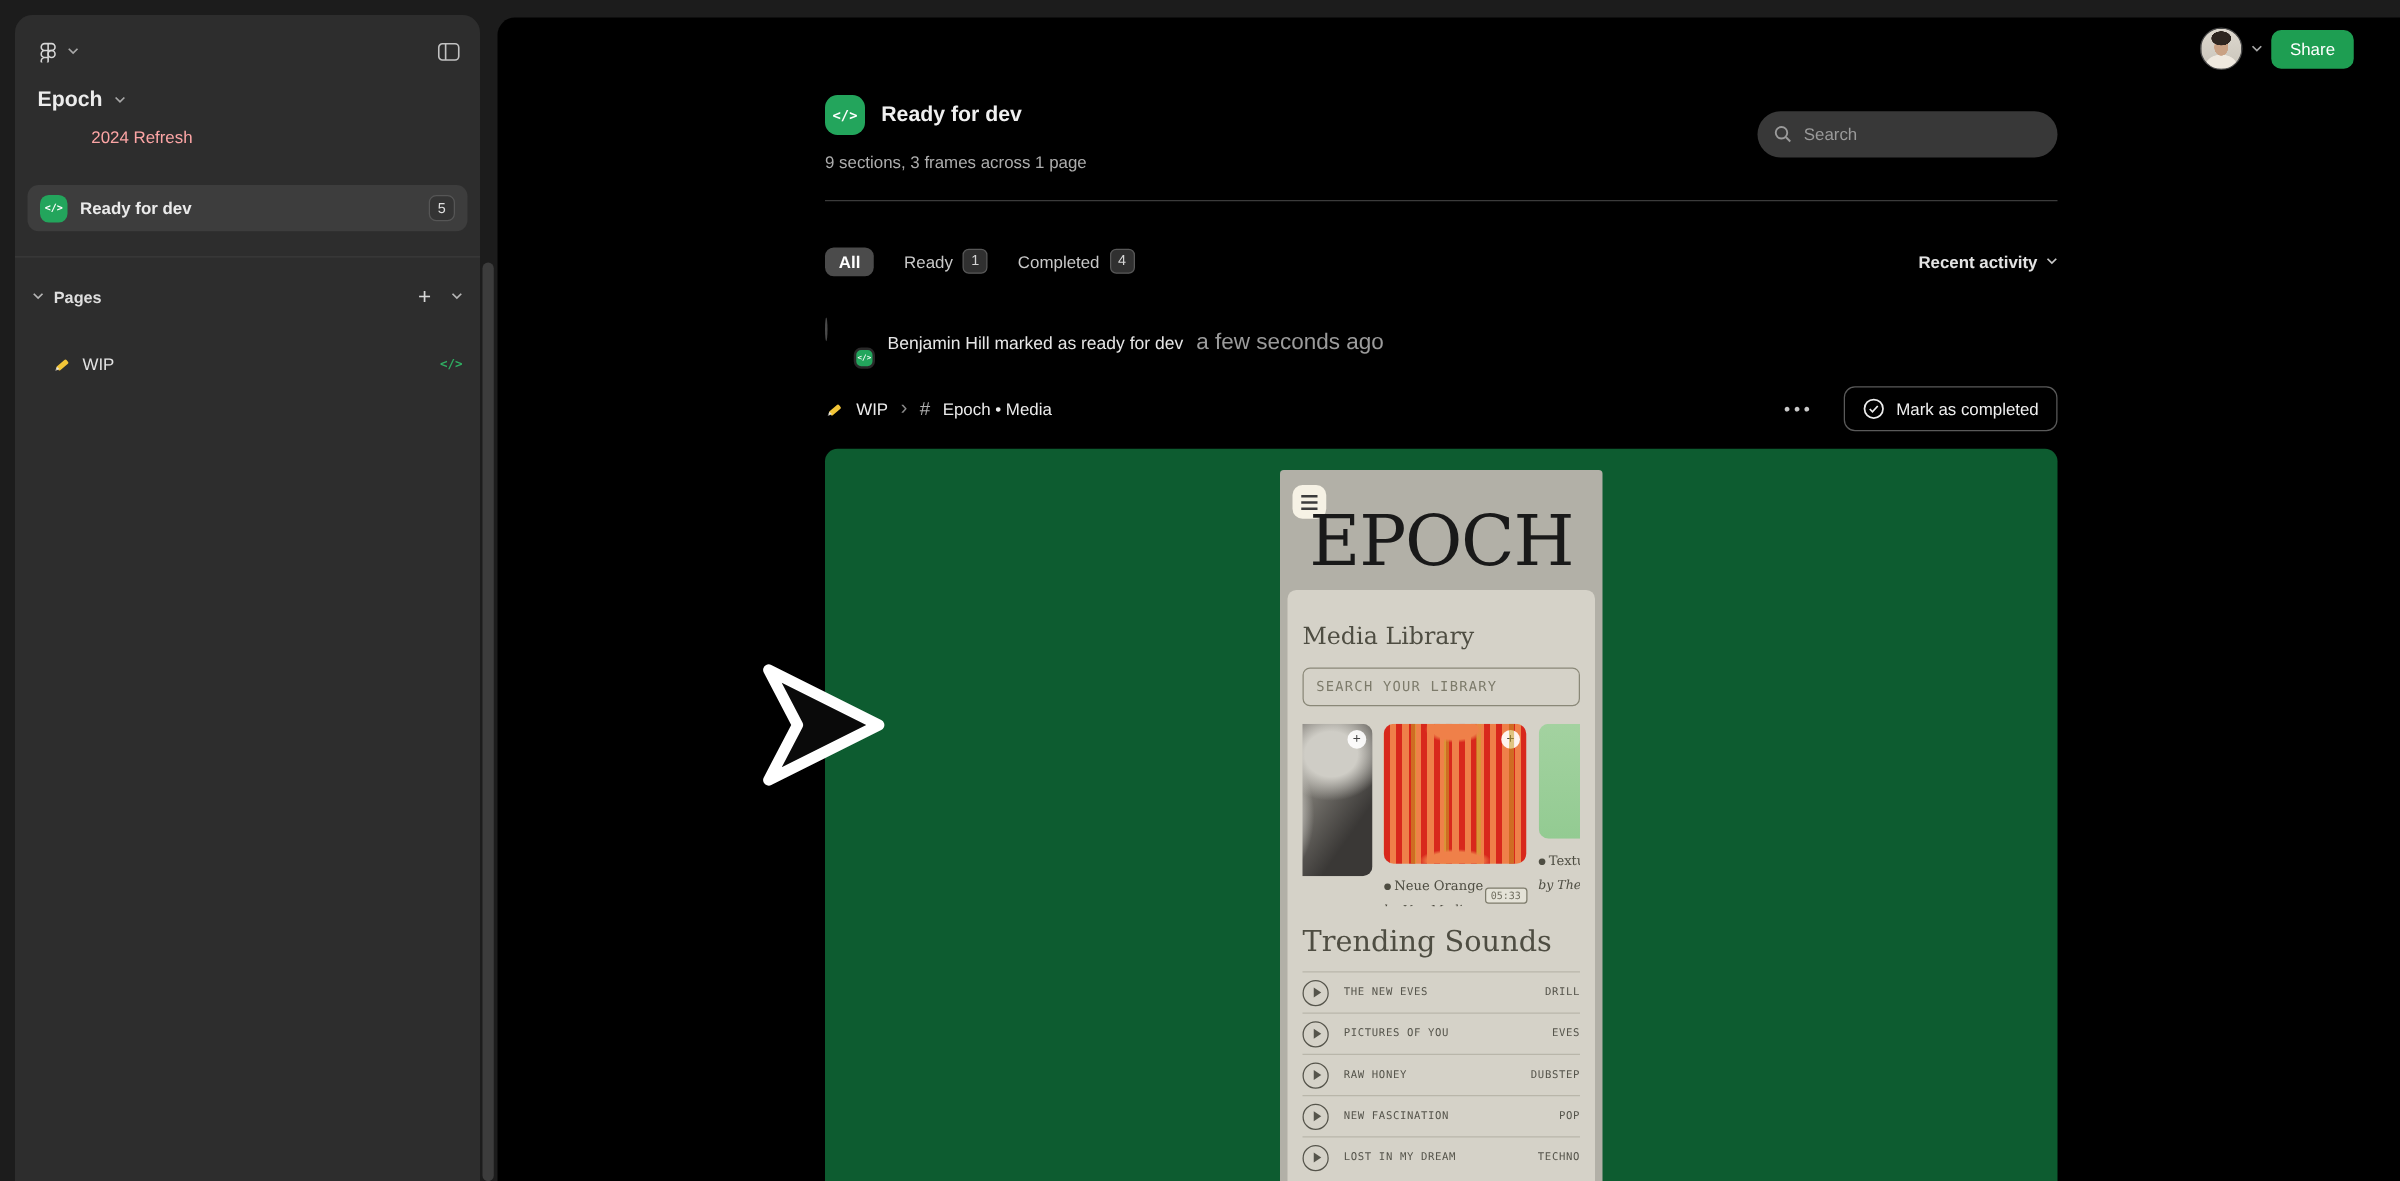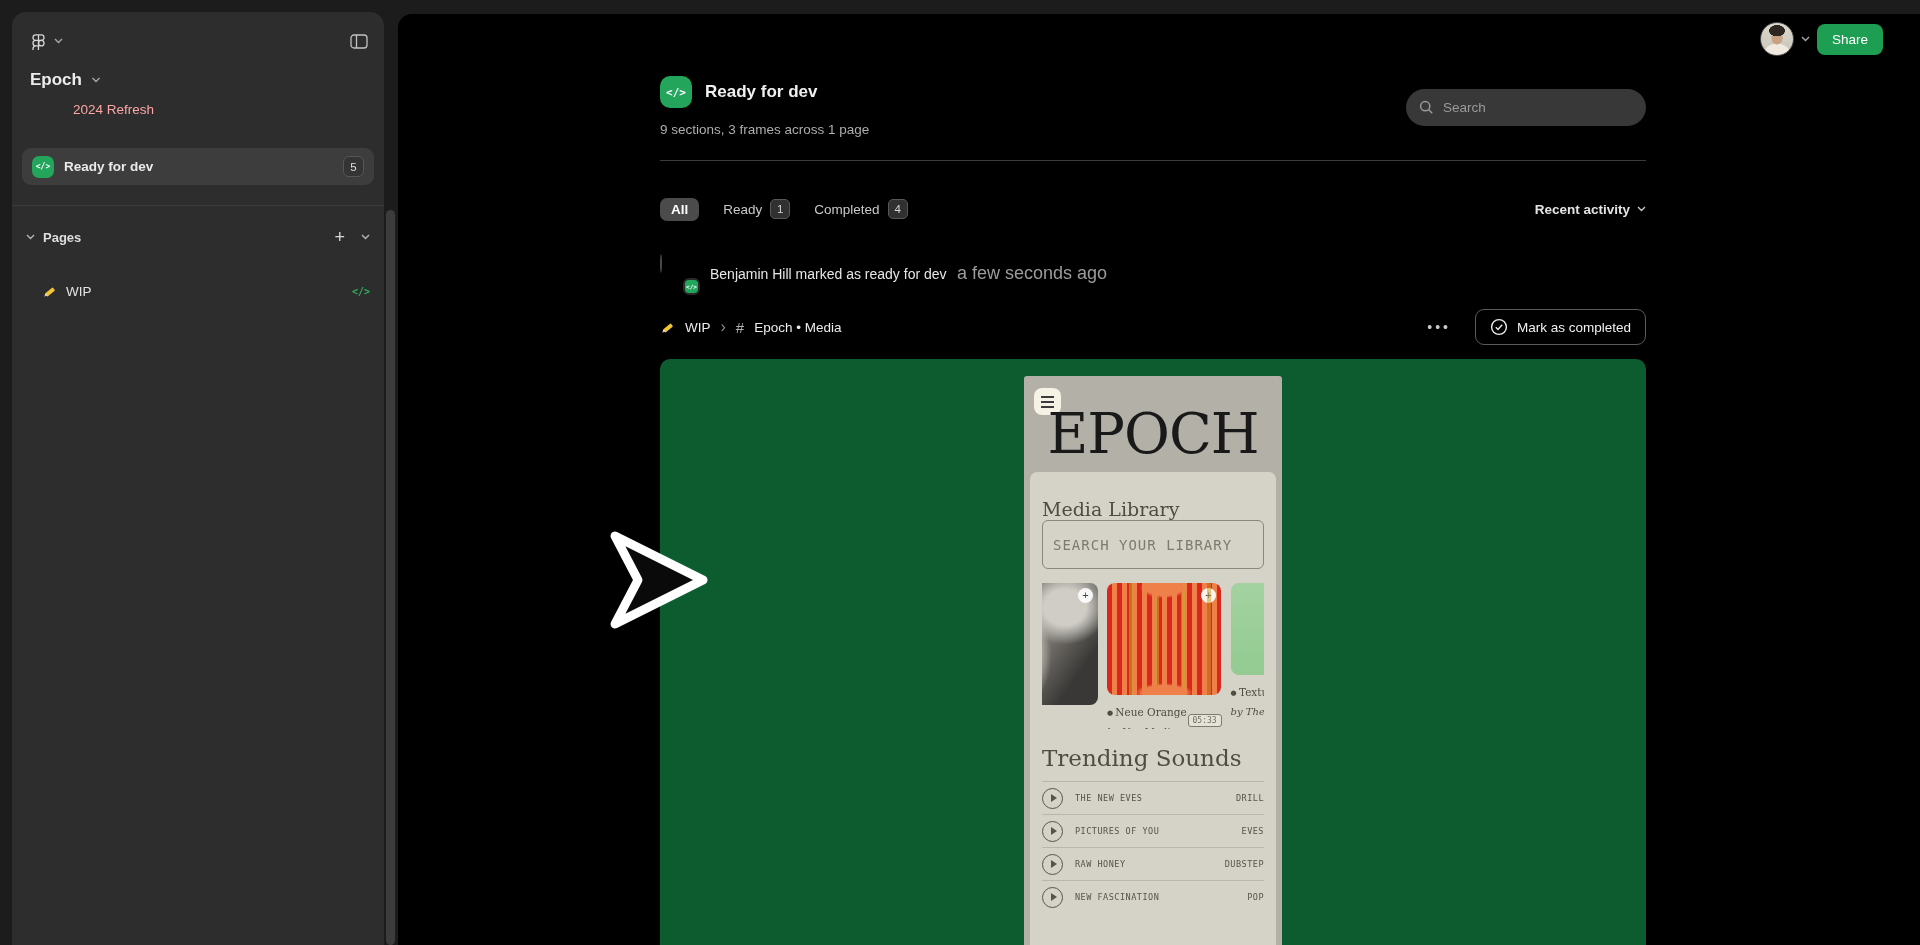--- a/index.html
+++ b/index.html
@@ -106,23 +106,23 @@
     font-family:"DejaVu Serif", "Liberation Serif", serif; }
   .hamburger { position:absolute; left:10px; top:12px; width:27px; height:27px;
     background:#f6f2e5; border-radius:8px; display:flex; flex-direction:column;
     justify-content:center; align-items:center; gap:3px; cursor:pointer; }
   .hamburger i { display:block; width:13px; height:2px; background:#3c3c3c; }
   .masthead { position:absolute; left:-4px; right:-4px; top:30px; text-align:center;
     font-size:56px; line-height:1; color:#191919; letter-spacing:-1px; white-space:nowrap; }
   .phone-card { position:absolute; left:6px; right:6px; top:96px; height:520px;
     background:#d5d2c8; border-radius:7px 7px 0 0; padding:0 12px; }
   .ml-title { margin-top:26px; font-size:19px; color:#4e4d42; }
-  .lib-search { margin-top:0; width:100%; height:49px; border:1.5px solid #8a8878;
+  .lib-search { margin-top:14px; width:100%; height:31px; border:1.5px solid #8a8878;
     border-radius:6px; background:transparent; padding:0 10px;
-    font-family:"DejaVu Sans Mono", monospace; font-size:14px; letter-spacing:1px;
+    font-family:"DejaVu Sans Mono", monospace; font-size:11px; letter-spacing:1px;
     color:#7d7b6b; outline:none; }
   .lib-search::placeholder { color:#7d7b6b; }
 
   .carousel { position:relative; margin-top:14px; height:146px; overflow:hidden; }
   .car-track { position:absolute; left:-62px; top:0; display:flex; gap:9px; }
   .mcard { position:relative; flex:none; }
   .mcard .art { position:relative; border-radius:8px; overflow:hidden; }
   .plus-badge { position:absolute; top:5px; right:5px; width:15px; height:15px; border-radius:50%;
     background:rgba(255,255,255,.9); color:#444; font-size:11px; line-height:14px;
     text-align:center; font-family:"Liberation Sans", sans-serif; cursor:pointer; }
@@ -397,20 +397,25 @@
             <div class="track">
               <span class="play-btn"></span>
               <span class="trk-name">RAW HONEY</span>
               <span class="trk-genre">DUBSTEP</span>
             </div>
             <div class="track">
               <span class="play-btn"></span>
               <span class="trk-name">NEW FASCINATION</span>
               <span class="trk-genre">POP</span>
             </div>
+            <div class="track">
+              <span class="play-btn"></span>
+              <span class="trk-name">LOST IN MY DREAM</span>
+              <span class="trk-genre">TECHNO</span>
+            </div>
           </div>
         </div>
       </div>
     </div>
   </main>
 
   <svg class="big-cursor" width="108" height="104" viewBox="0 0 108 104">
     <polygon points="10,8 98,52 10,96 33,52" fill="#0a0a0a" stroke="#ffffff" stroke-width="9" stroke-linejoin="round"></polygon>
   </svg>
 

